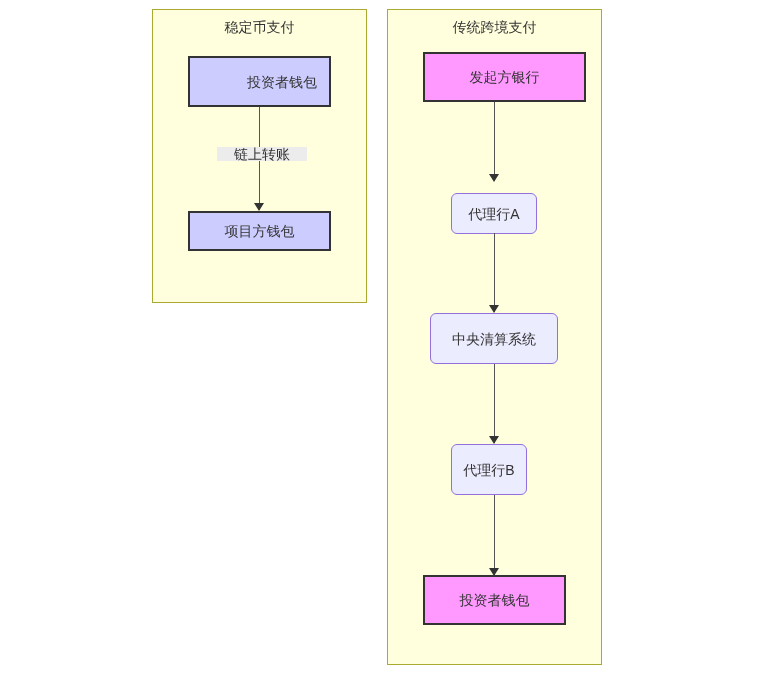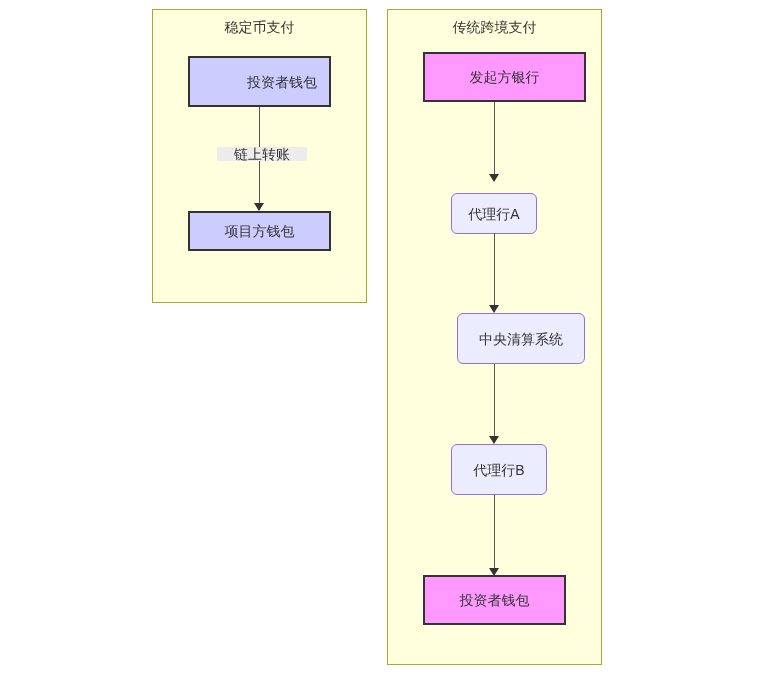--- a/index.html
+++ b/index.html
@@ -119,25 +119,25 @@
   <div class="node pink-hard" style="left:423px; top:52px; width:163px; height:50px;">发起方银行</div>
 
   <div class="edge-line" style="left:494px; top:102px; height:79px;"></div>
   <div class="edge-arrow" style="left:489px; top:174px;"></div>
 
   <div class="node lavender-soft" style="left:451px; top:182px; width:86px; height:41px;margin-top:11px;">代理行A</div>
 
   <div class="edge-line" style="left:494px; top:233px; height:79px;"></div>
   <div class="edge-arrow" style="left:489px; top:305px;"></div>
 
-  <div class="node lavender-soft" style="left:430px; top:313px; width:128px; height:51px;margin-left:27px;">中央清算系统</div>
+  <div class="node lavender-soft" style="left:430px; top:313px; width:128px; height:51px;">中央清算系统</div>
 
   <div class="edge-line" style="left:494px; top:364px; height:79px;"></div>
   <div class="edge-arrow" style="left:489px; top:436px;"></div>
 
-  <div class="node lavender-soft" style="left:451px; top:444px; width:96px; height:51px;">代理行B</div>
+  <div class="node lavender-soft" style="left:451px; top:444px; width:76px; height:51px;">代理行B</div>
 
   <div class="edge-line" style="left:494px; top:495px; height:80px;"></div>
   <div class="edge-arrow" style="left:489px; top:568px;"></div>
 
   <div class="node pink-hard" style="left:423px; top:575px; width:143px; height:50px;">投资者钱包</div>
 
 </div>
 
 </body></html>

